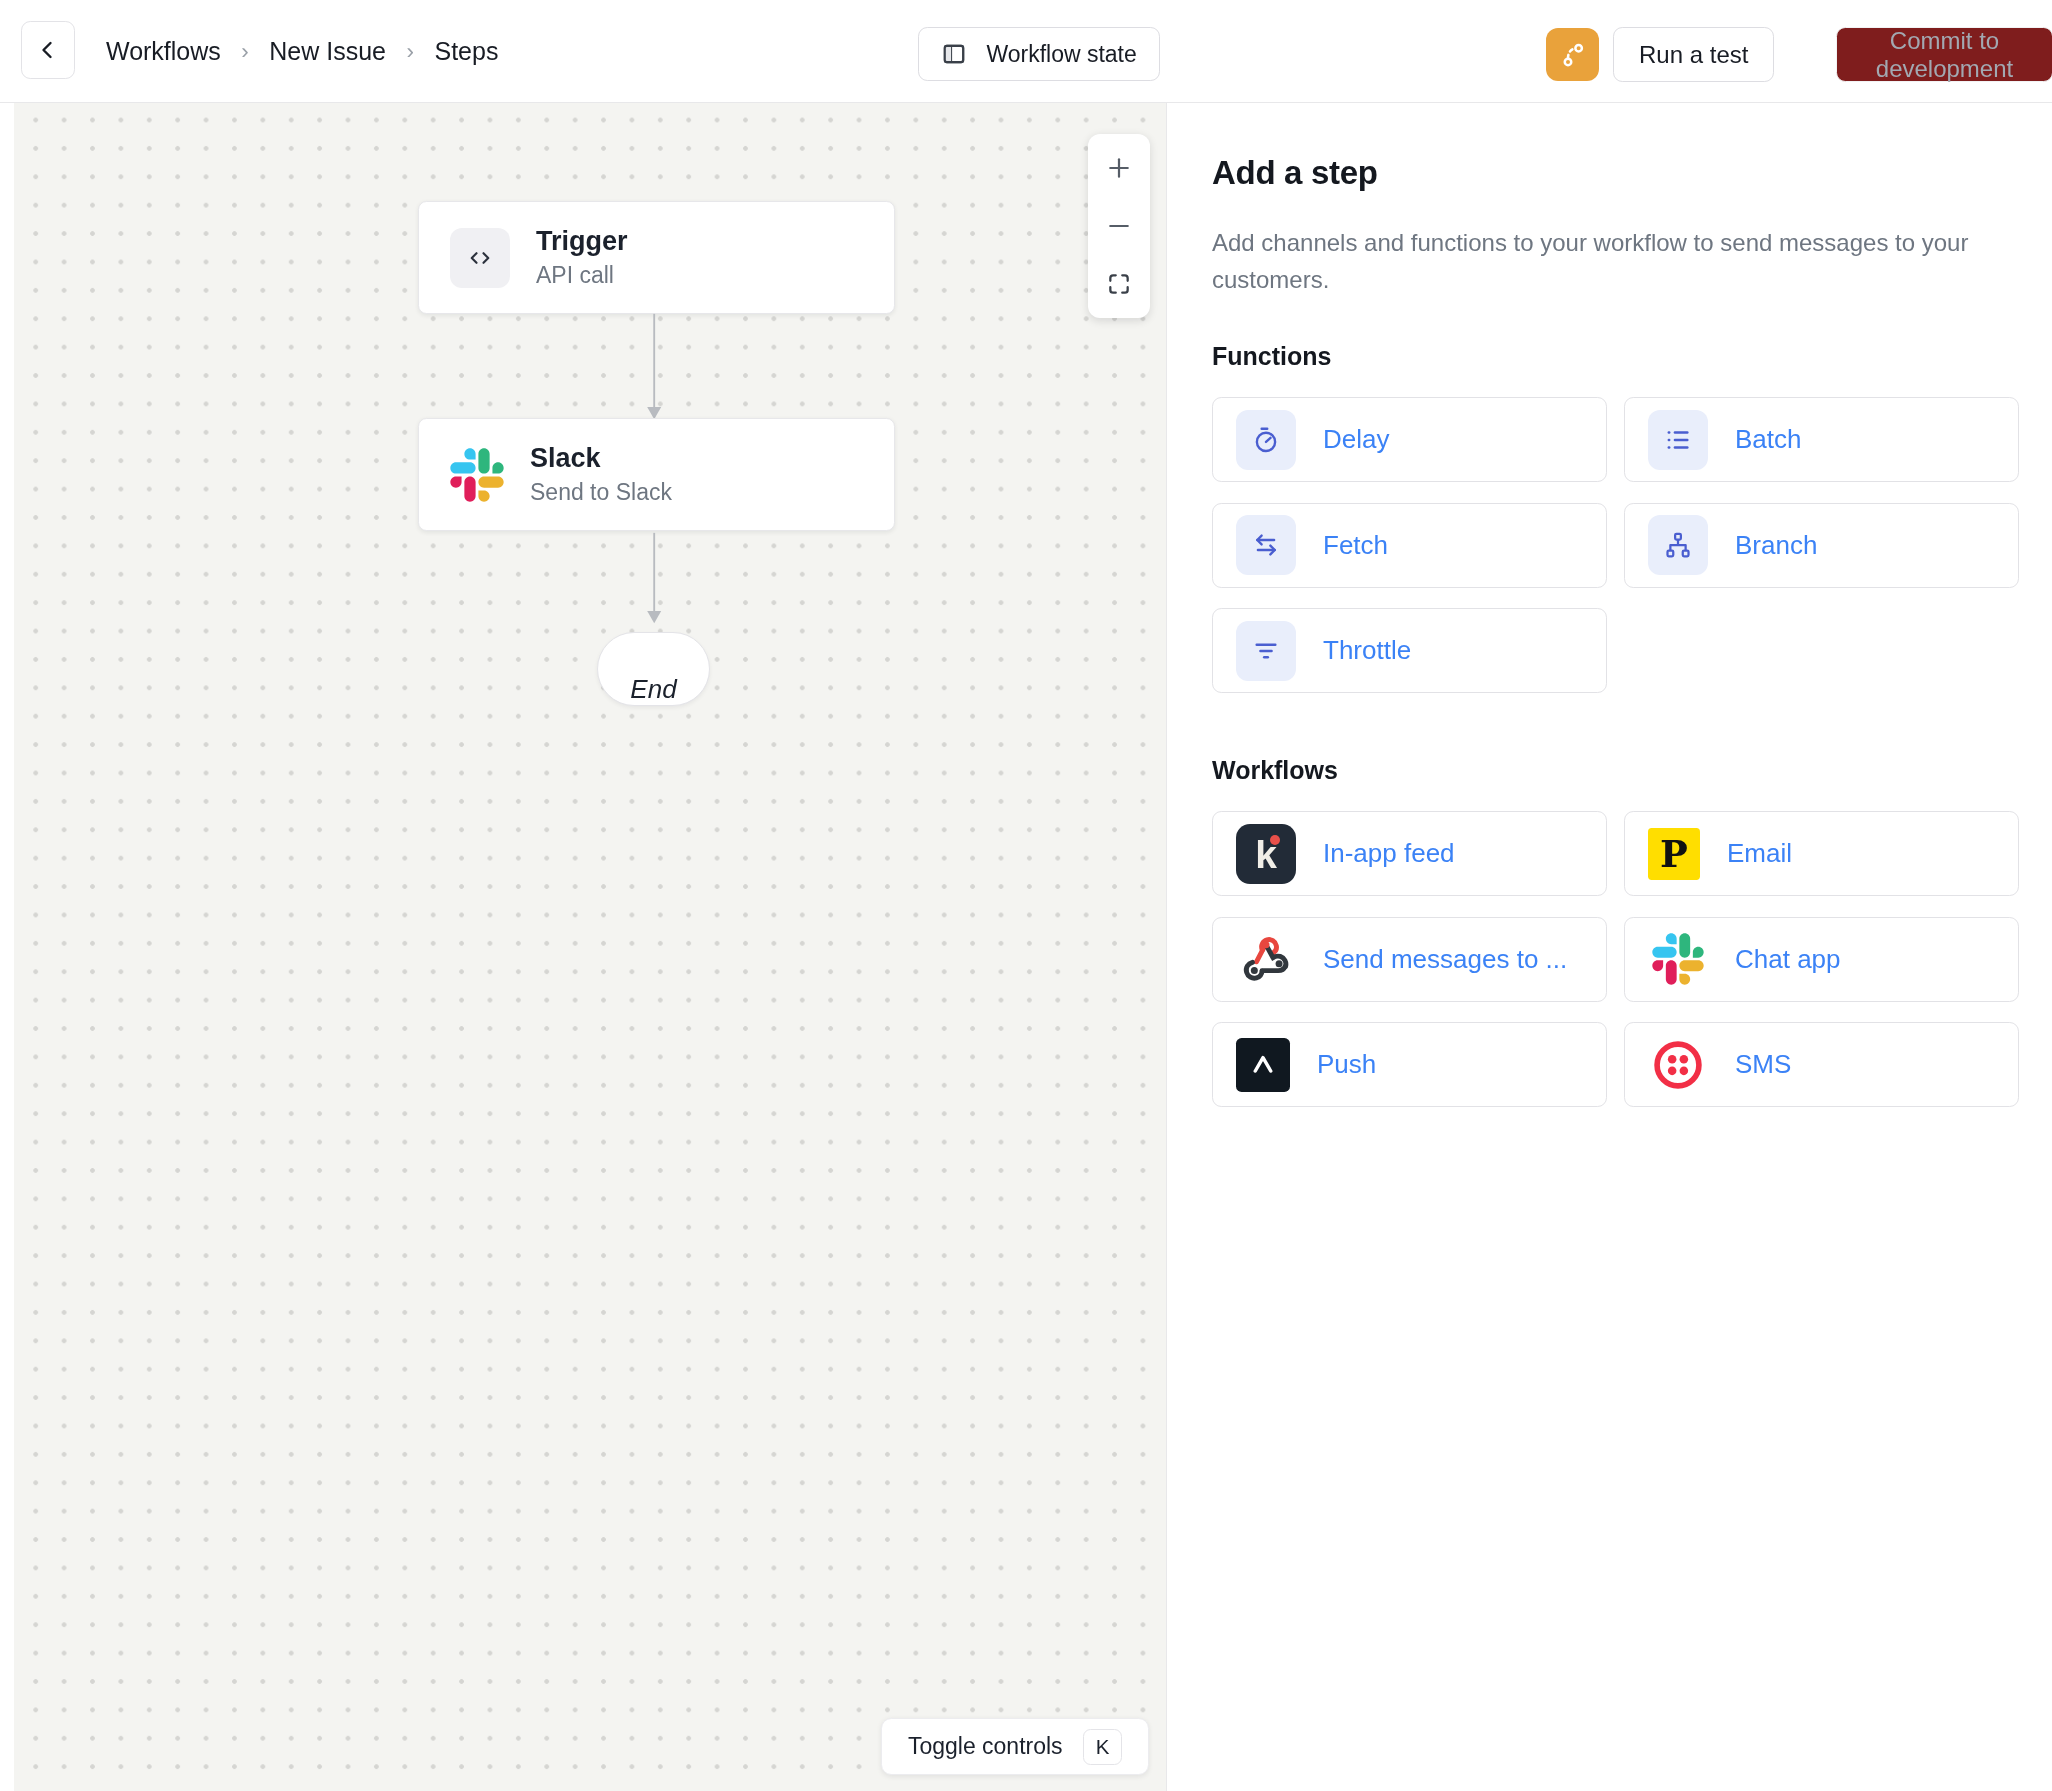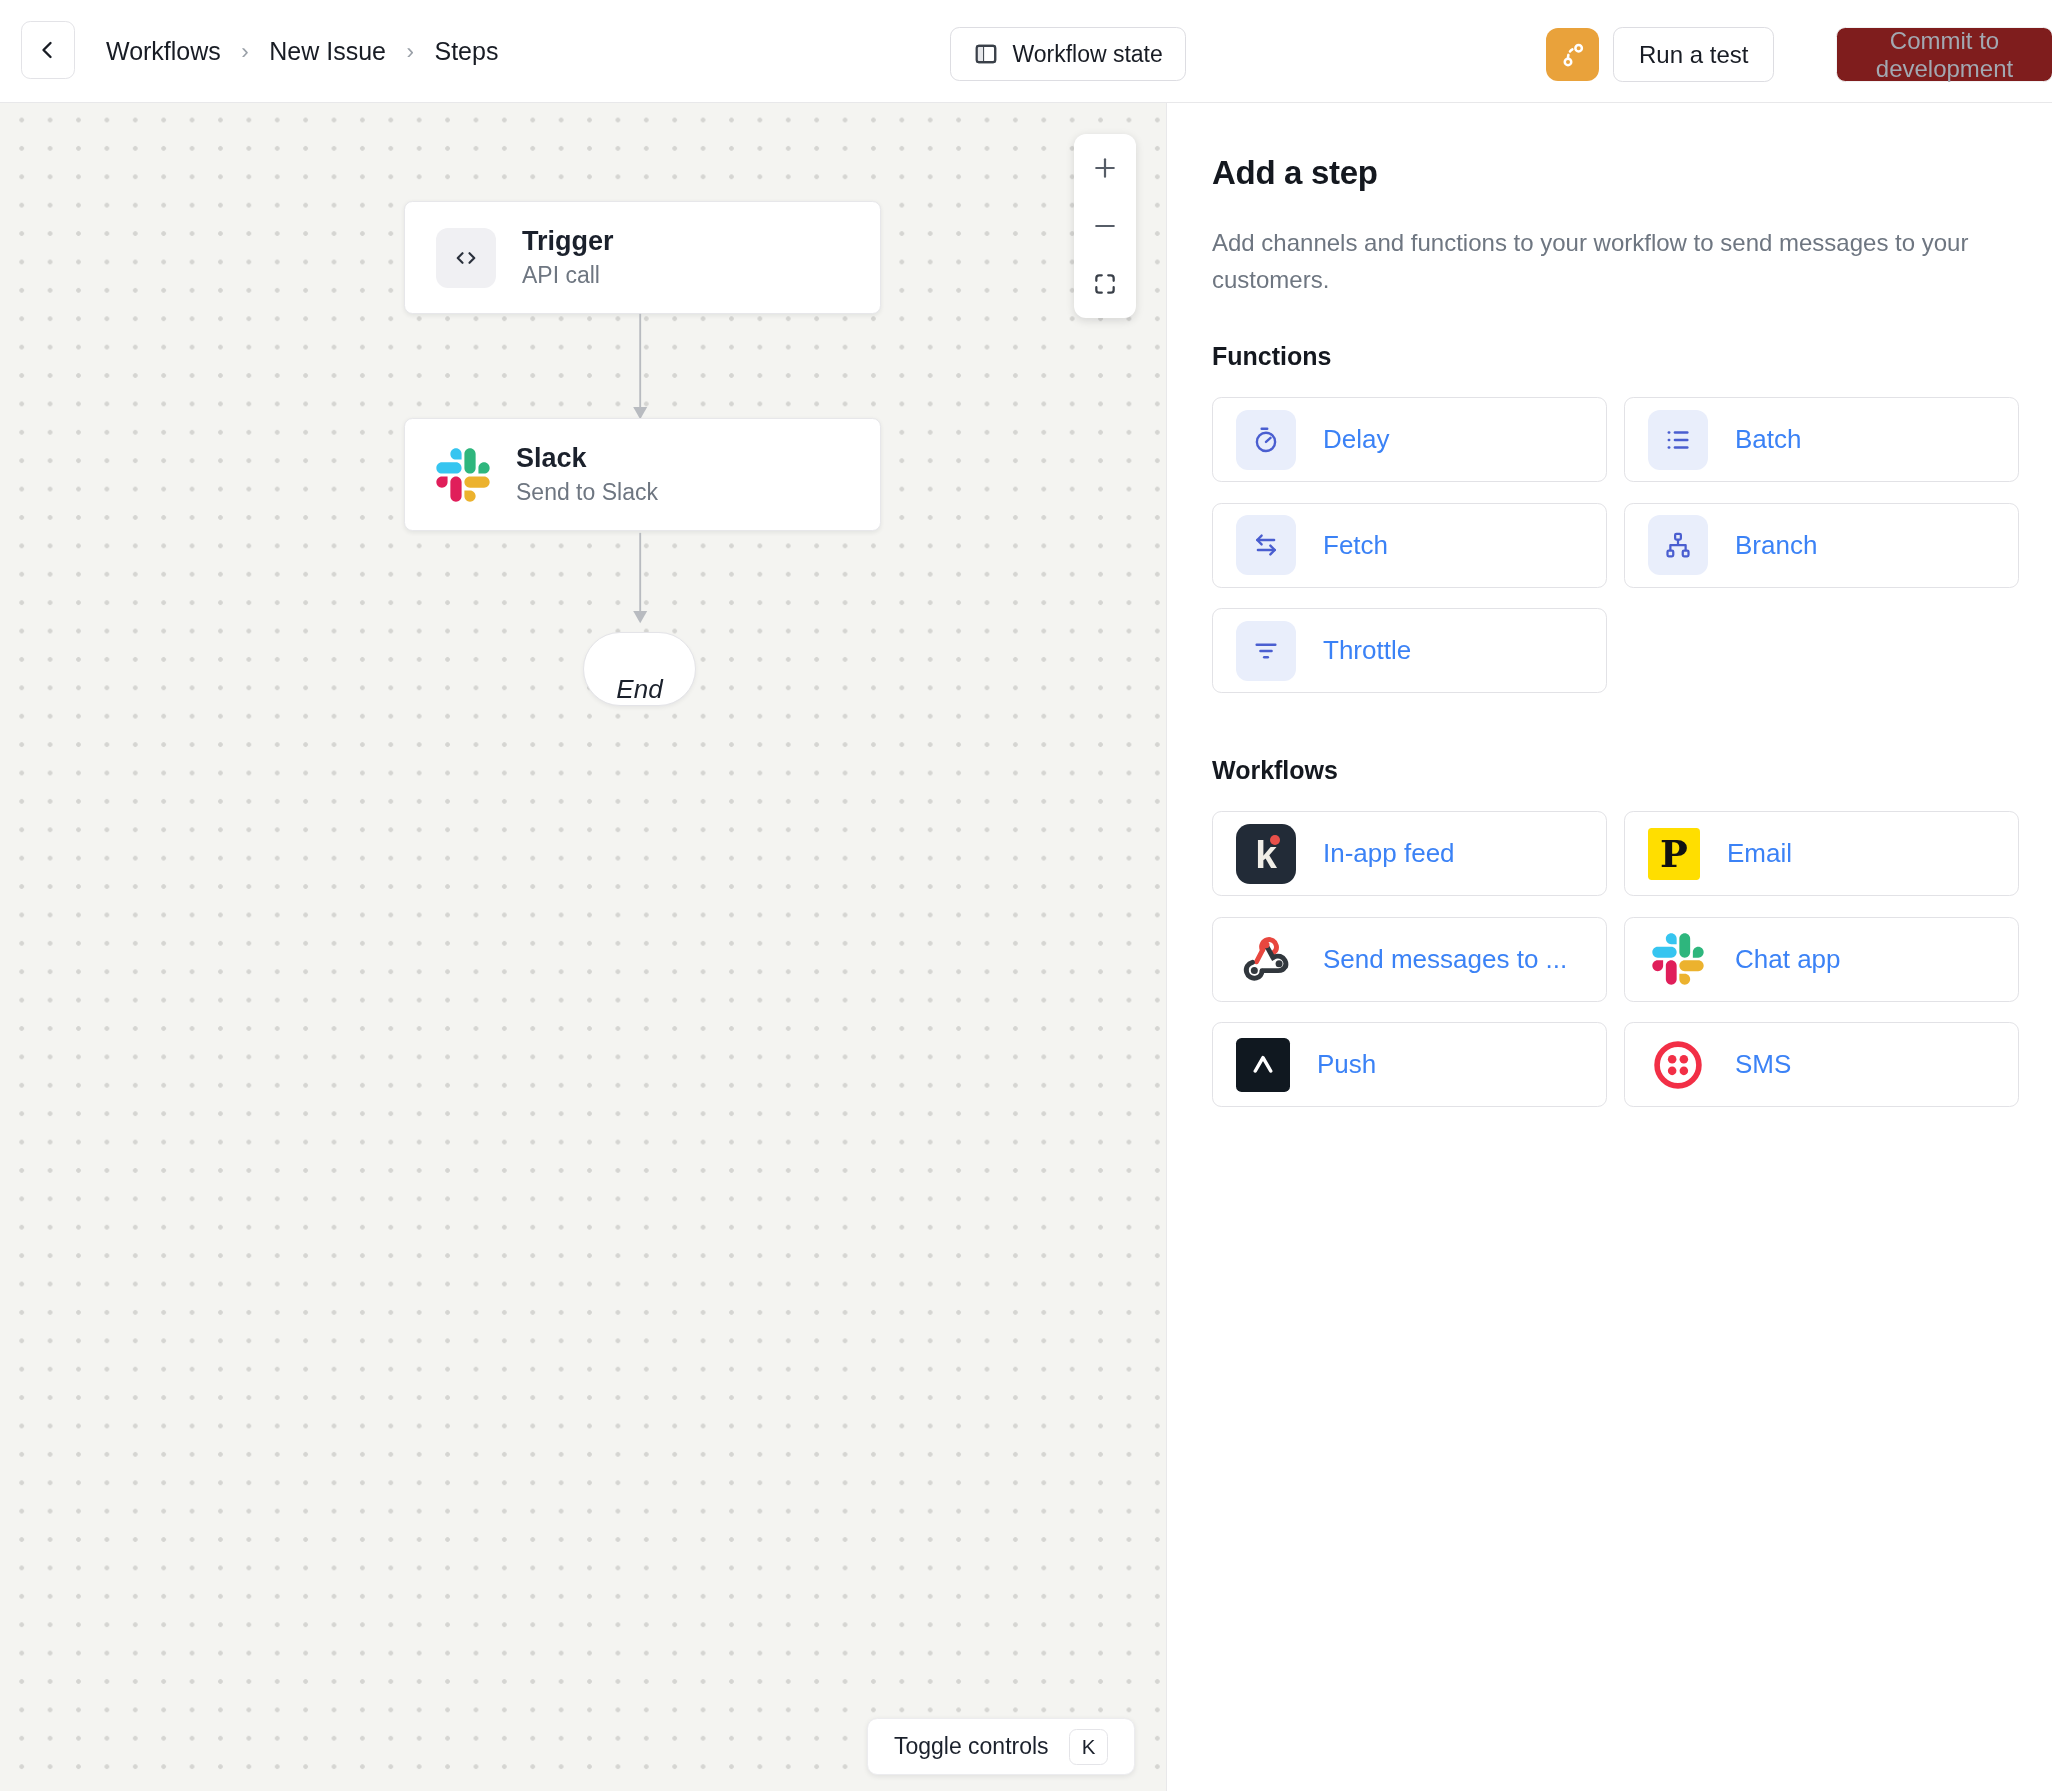--- a/index.html
+++ b/index.html
@@ -11,32 +11,32 @@
   .topbar { position:absolute; top:0; left:0; width:2053px; height:103px; background:#fff;
             border-bottom:0.9px solid #e8e8ea; z-index:5; }
   .back-btn { position:absolute; left:20.5px; top:21.4px; width:54px; height:58px; background:#fff;
               border:0.9px solid #e3e3e7; border-radius:9.3px; display:flex; align-items:center;
               justify-content:center; cursor:pointer; }
   .breadcrumb { position:absolute; left:106px; top:0; height:103px; display:flex; align-items:center;
                 gap:20.5px; font-size:25px; font-weight:500; color:#181c24; }
   .breadcrumb .sep { color:#9aa0a8; font-size:22.4px; }
   .wf-state-btn { position:absolute; left:918px; top:27px; height:54px; padding:0 22.4px;
                   background:#fff; border:0.9px solid #dddde2; border-radius:9.3px; display:flex;
-                  align-items:center; gap:13px; font-size:23px; font-weight:500; color:#181c24; cursor:pointer;margin-left:32px; }
+                  align-items:center; gap:19px; font-size:23px; font-weight:500; color:#181c24; cursor:pointer; }
   .branch-btn { position:absolute; left:1546px; top:28px; width:53px; height:53px; background:#E9A23B;
                 border:none; border-radius:12px; display:flex; align-items:center; justify-content:center; cursor:pointer; }
   .run-test-btn { position:absolute; left:1613px; top:27px; height:55px; padding:0 25px; background:#fff;
                   border:0.9px solid #dddde2; border-radius:9.3px; font-size:24px; font-weight:500;
                   color:#181c24; display:flex; align-items:center; cursor:pointer; }
   .commit-btn { position:absolute; left:1836px; top:27px; height:55px; padding:0 25px; background:#7f1d1d;
                 border:0.9px solid #f2f3f4; border-radius:9.3px; font-size:24px; font-weight:500;
                 color:#a2a8b1; display:flex; align-items:center; cursor:default; }
 
   
-  .canvas { position:absolute; top:103px; left:0; width:1385px; height:1689px; background-color:#f4f4f1;
+  .canvas { position:absolute; top:103px; left:14px; width:1385px; height:1689px; background-color:#f4f4f1;
             background-image:radial-gradient(circle, #d5d5d2 2.1px, transparent 2.4px);
             background-size:28.4px 28.4px; background-position:7.5px 2.8px; }
   .canvas-divider { position:absolute; top:103px; left:1166px; width:0.9px; height:1689px; background:#e8e8ea; }
 
   .node { position:absolute; left:404px; width:477px; height:113px; background:#fff;
           border:0.9px solid #e7e7ea; border-radius:8.4px; box-shadow:0 1.9px 4.7px rgba(20,24,34,.07);
           display:flex; align-items:center; padding-left:31px; gap:26px; cursor:pointer; }
   .node-titles { display:flex; flex-direction:column; gap:4.7px; }
   .node-title { font-size:27px; font-weight:600; color:#1b212c; }
   .node-sub { font-size:23px; color:#6e7681; }

